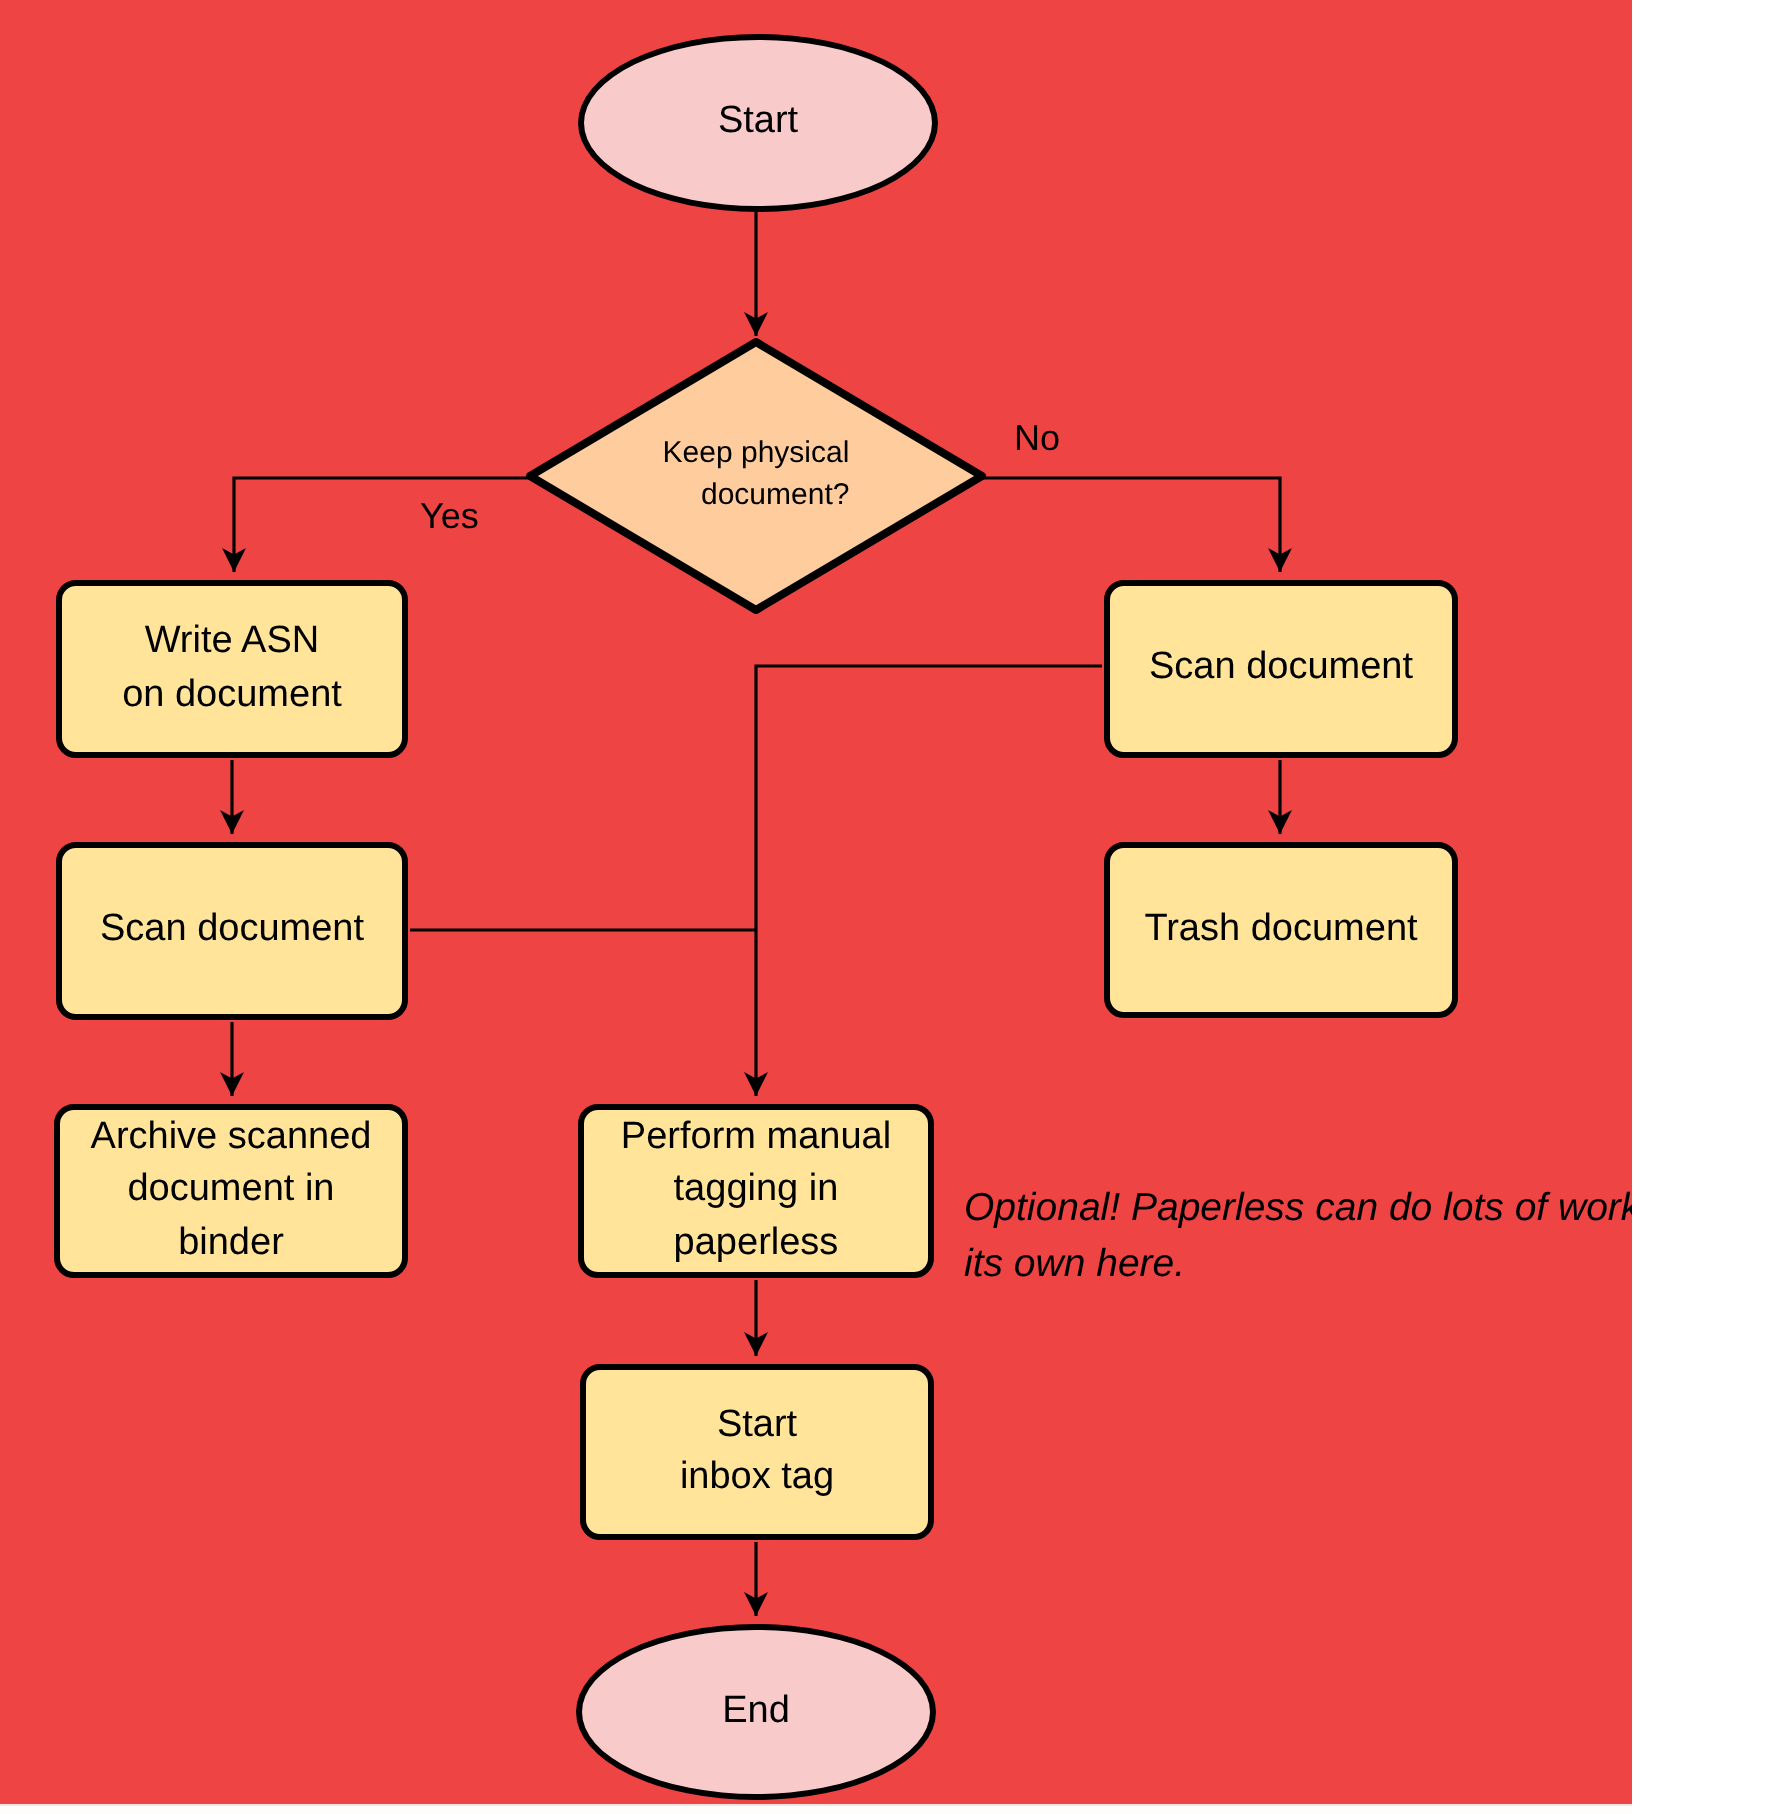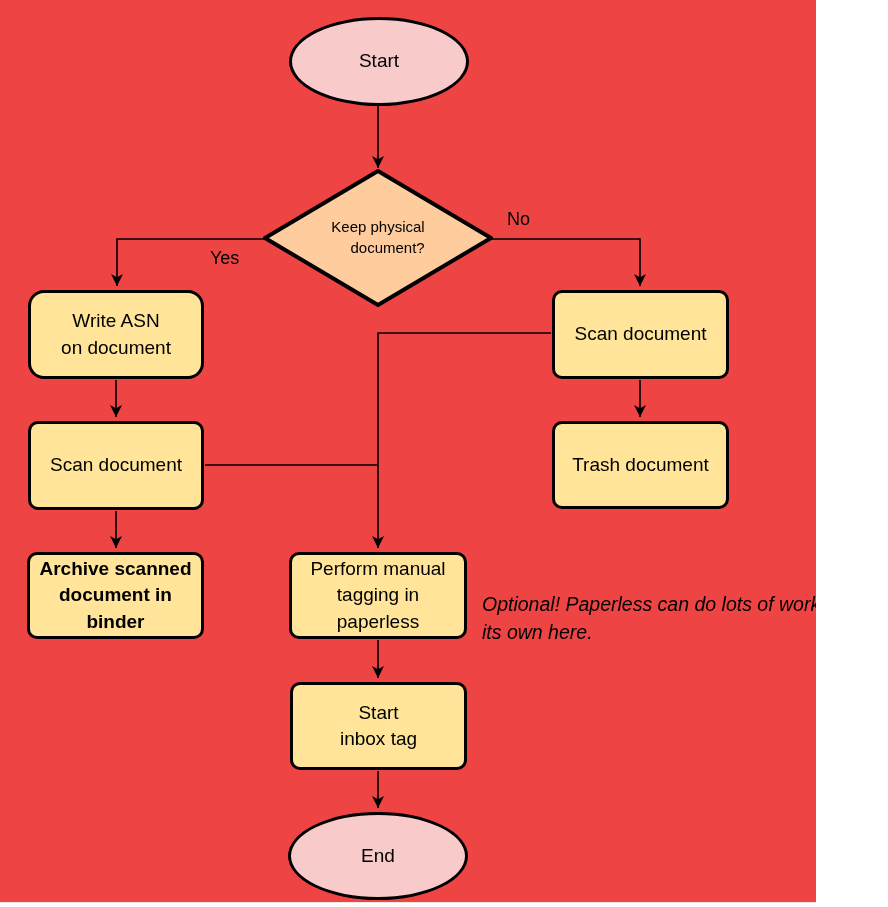--- a/index.html
+++ b/index.html
@@ -41,23 +41,23 @@
   .decision-label {
     position: absolute;
     left: 265px; top: 171px;
     width: 226px; height: 134px;
     display: flex; align-items: center; justify-content: center;
     text-align: right;
     font-size: 15px; line-height: 1.38;
     white-space: pre-line;
   }
   #n-start      { left: 289px; top: 17px;  width: 180px; height: 89px; }
-  #n-write-asn  { left: 28px;  top: 290px; width: 176px; height: 89px; border-radius: 16px; }
+  #n-write-asn  { left: 28px;  top: 290px; width: 176px; height: 89px; }
   #n-scan-left  { left: 28px;  top: 421px; width: 176px; height: 89px; }
-  #n-archive    { left: 27px;  top: 552px; width: 177px; height: 87px; font-weight: bold; }
+  #n-archive    { left: 27px;  top: 552px; width: 177px; height: 87px; }
   #n-scan-right { left: 552px; top: 290px; width: 177px; height: 89px; }
   #n-trash      { left: 552px; top: 421px; width: 177px; height: 88px; }
   #n-tagging    { left: 289px; top: 552px; width: 178px; height: 87px; }
   #n-remove     { left: 290px; top: 682px; width: 177px; height: 88px; }
   #n-end        { left: 288px; top: 812px; width: 180px; height: 88px; justify-content: center; }
   .edge-label {
     position: absolute;
     font-size: 18px;
     line-height: 1.1;
   }

